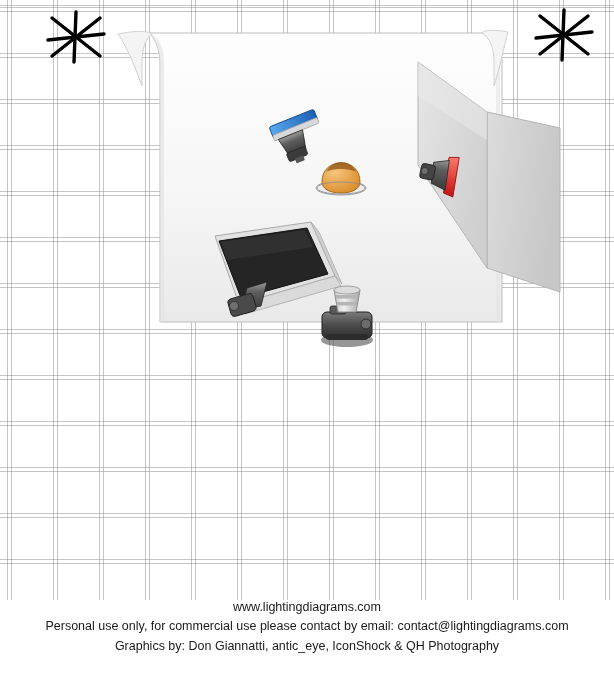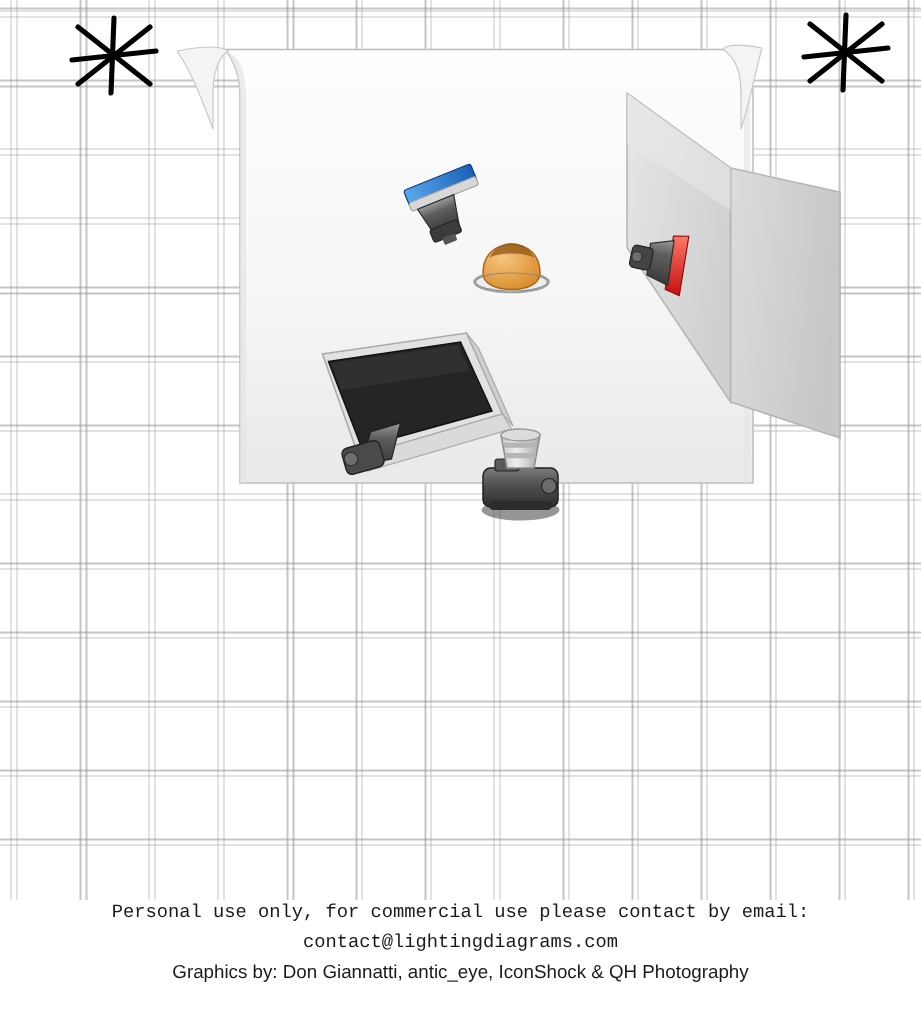--- a/index.html
+++ b/index.html
@@ -60,21 +60,20 @@
     font-weight: bold;
     line-height: 20px;
   }
   #footer .line2 {
     font-size: 12.5px;
     line-height: 18px;
   }
   #footer .line3 {
     font-size: 12.5px;
     line-height: 20px;
-    font-family: Liberation Mono, monospace;
   }
   #footer .line4 {
     font-size: 12.5px;
     line-height: 20px;
   }
 </style>
 </head>
 <body>
 
 <div id="canvas"></div>
@@ -201,15 +200,16 @@
   <g stroke="#000000" stroke-width="3.4" stroke-linecap="round" fill="none">
     <line x1="540" y1="16" x2="588" y2="54"></line>
     <line x1="588" y1="16" x2="540" y2="54"></line>
     <line x1="536" y1="38" x2="592" y2="32"></line>
     <line x1="564" y1="10" x2="562" y2="60"></line>
   </g>
 
 </svg>
 
 <div id="footer">
+  <div class="line2">www.lightingdiagrams.com</div>
   <div class="line3">Personal use only, for commercial use please contact by email: contact@lightingdiagrams.com</div>
   <div class="line4">Graphics by: Don Giannatti, antic_eye, IconShock &amp; QH Photography</div>
 </div>
 
 </body></html>

